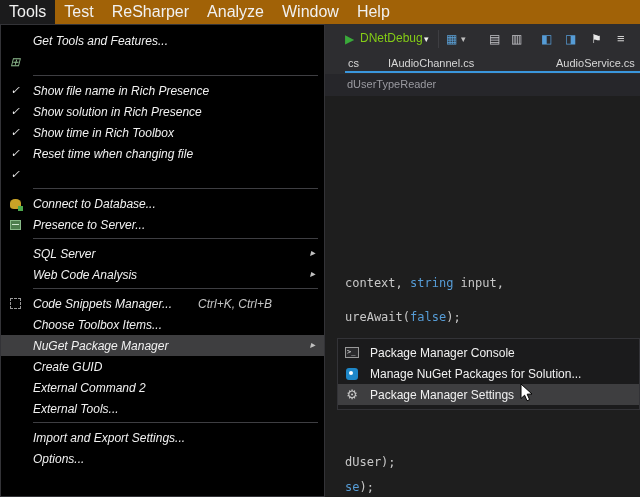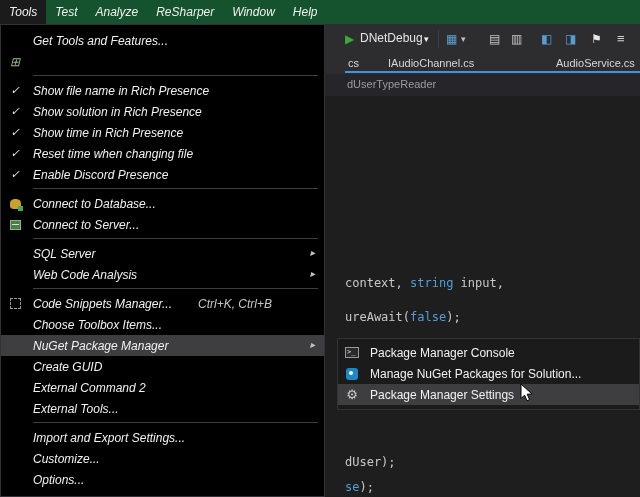--- a/index.html
+++ b/index.html
@@ -1,27 +1,27 @@
 <!DOCTYPE html>
 <html><head>
 <meta charset="utf-8">
 <style>
   html,body{margin:0;padding:0;background:#1e1e1e;}
   .app{position:relative;width:640px;height:497px;overflow:hidden;background:#2d2d30;
        font-family:"Liberation Sans",sans-serif;-webkit-font-smoothing:antialiased;}
 
   
-  .menubar{position:absolute;top:0;left:0;right:0;height:24px;background:#14532d;
-           display:flex;align-items:stretch;font-size:12px;color:#f1f1f1;z-index:5;font-style:italic;}
+  .menubar{position:absolute;top:0;left:0;right:0;height:24px;background:#a16207;
+           display:flex;align-items:stretch;font-size:16px;color:#f1f1f1;z-index:5;}
   .mb{padding:0 9px;display:flex;align-items:center;cursor:default;}
   .mb.active{background:#1b1b1c;}
 
   
   .toolbar{position:absolute;top:24px;left:0;right:0;height:30px;background:#2d2d30;z-index:1;}
-  .toolbar .titem{position:absolute;top:7px;font-size:12px;color:#e5e5e5;white-space:nowrap;}
+  .toolbar .titem{position:absolute;top:7px;font-size:12px;color:#84cc16;white-space:nowrap;}
   .glyph{font-size:11px;line-height:16px;}
   .tsep{position:absolute;top:6px;width:1px;height:18px;background:#3e3e42;}
 
   
   .tabstrip{position:absolute;top:54px;left:0;right:0;height:20px;background:#2d2d30;z-index:1;}
   .tab{position:absolute;top:3px;font-size:11px;color:#d7d7d7;white-space:nowrap;}
   .tab-underline{position:absolute;top:71px;left:345px;width:295px;height:2px;background:#3a96dd;z-index:2;}
 
   
   .breadcrumb{position:absolute;top:74px;left:0;right:0;height:22px;background:#26262a;z-index:1;}
@@ -77,22 +77,22 @@
   <div class="editor">
     <div class="code-line" style="left:345px;top:180px"><span>context, </span><span class="kw">string</span><span> input,</span></div>
     <div class="code-line" style="left:345px;top:214px"><span>ureAwait(</span><span class="kw">false</span><span>);</span></div>
     <div class="code-line" style="left:345px;top:359px"><span>dUser);</span></div>
     <div class="code-line" style="left:345px;top:384px"><span class="kw">se</span><span>);</span></div>
   </div>
 
   <div class="menubar">
     <div class="mb active">Tools</div>
     <div class="mb">Test</div>
+    <div class="mb">ReSharper</div>
     <div class="mb">Analyze</div>
-    <div class="mb">ReSharper</div>
     <div class="mb">Window</div>
     <div class="mb">Help</div>
   </div>
 
   <div class="toolbar">
     <span class="titem glyph" style="left:345px;color:#3aaa3a;">▶</span>
     <span class="titem" style="left:360px;">DNetDebug</span>
     <span class="titem glyph" style="left:424px;color:#f1f1f1;font-size:9px;">▾</span>
     <span class="tsep" style="left:438px;"></span>
     <span class="titem glyph" style="left:446px;color:#5ba0d6;">▦</span>
@@ -135,46 +135,45 @@
     <div class="mi">
       <span class="gut">
           <span class="check">✓</span>
         </span>
       <span class="lbl">Show solution in Rich Presence</span>
     </div>
     <div class="mi">
       <span class="gut">
           <span class="check">✓</span>
         </span>
-      <span class="lbl">Show time in Rich Presence</span>
+      <span class="lbl">Show time in Rich Toolbox</span>
     </div>
     <div class="mi">
       <span class="gut">
           <span class="check">✓</span>
         </span>
       <span class="lbl">Reset time when changing file</span>
     </div>
     <div class="mi">
       <span class="gut">
           <span class="check">✓</span>
         </span>
-      <span class="lbl">Enable Discord Presence</span>
     </div>
     <div class="msep"></div>
     <div class="mi">
       <span class="gut">
           <span class="db"></span>
         </span>
       <span class="lbl">Connect to Database...</span>
     </div>
     <div class="mi">
       <span class="gut">
           <span class="srv"></span>
         </span>
-      <span class="lbl">Connect to Server...</span>
+      <span class="lbl">Presence to Server...</span>
     </div>
     <div class="msep"></div>
     <div class="mi">
       <span class="lbl">SQL Server</span>
       <span class="arrow">▸</span>
     </div>
     <div class="mi">
       <span class="lbl">Web Code Analysis</span>
       <span class="arrow">▸</span>
     </div>
@@ -198,23 +197,20 @@
     </div>
     <div class="mi">
       <span class="lbl">External Command 2</span>
     </div>
     <div class="mi">
       <span class="lbl">External Tools...</span>
     </div>
     <div class="msep"></div>
     <div class="mi">
       <span class="lbl">Import and Export Settings...</span>
-    </div>
-    <div class="mi">
-      <span class="lbl">Customize...</span>
     </div>
     <div class="mi">
       <span class="lbl">Options...</span>
     </div>
   </div>
 
   <div class="submenu">
     <div class="smi">
       <span class="gut">
           <span class="con">&gt;_</span>

